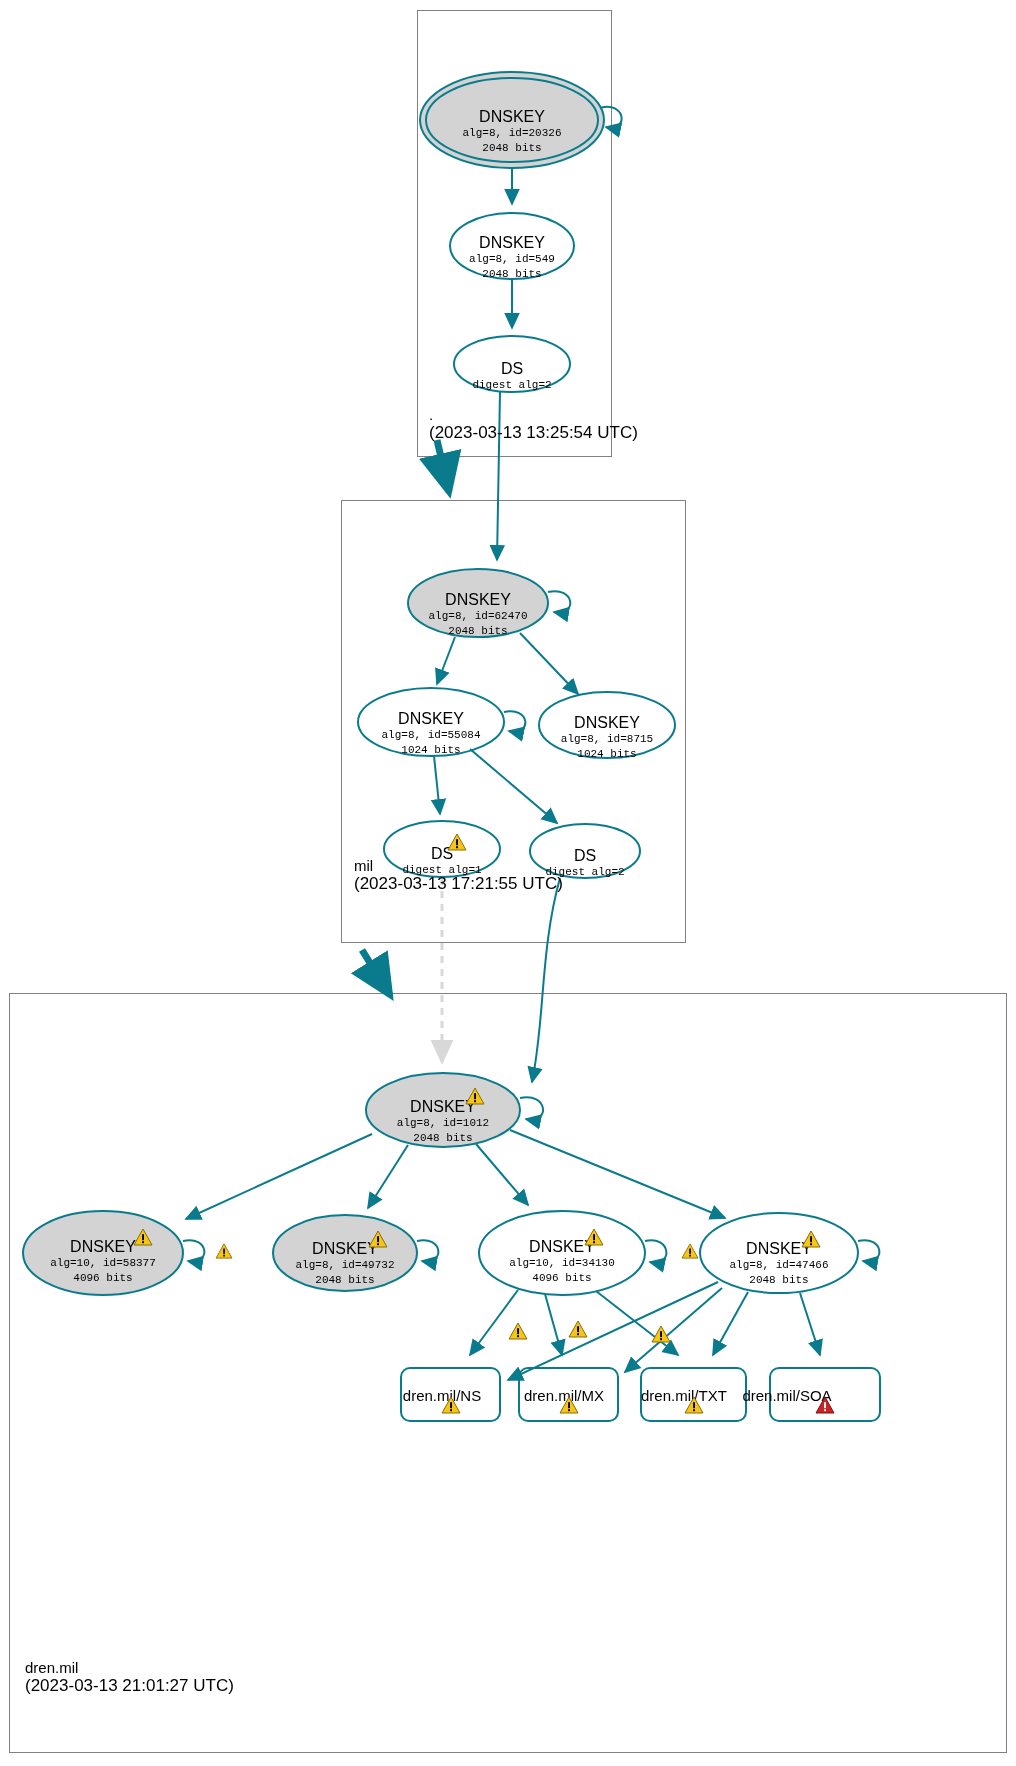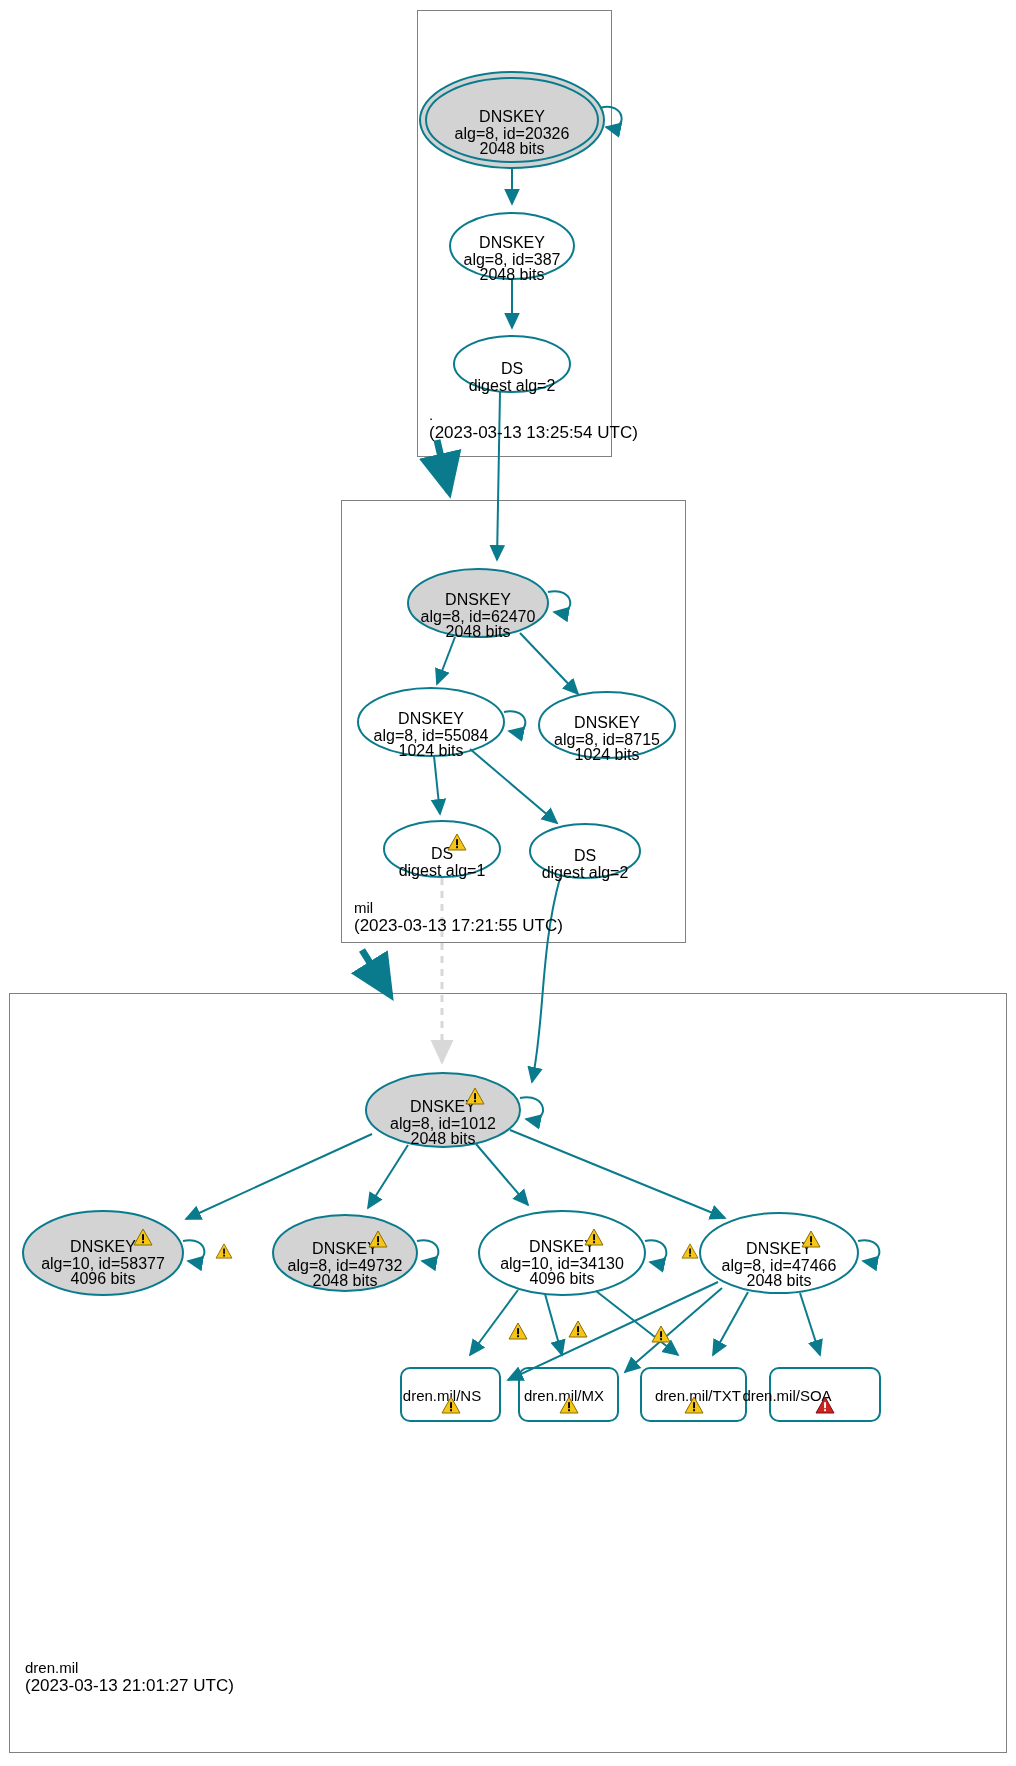--- a/index.html
+++ b/index.html
@@ -56,22 +56,22 @@
     margin-top: 11px;
   }
   .nodetext .t1 {
     display: block;
     font-family: "Liberation Sans", sans-serif;
     font-size: 16px;
     line-height: 19px;
   }
   .nodetext .t2, .nodetext .t3 {
     display: block;
-    font-family: Liberation Sans, sans-serif;
-    font-size: 16px;
+    font-family: Liberation Mono, monospace;
+    font-size: 11px;
     line-height: 15px;
   }
   .rrtext .t1 {
     font-size: 15px;
   }
   .warn {
     position: absolute;
     width: 20px;
     height: 18px;
   }
@@ -175,21 +175,21 @@
   </svg>
 
   <div class="nodetext" style="left:412px; top:96px; width:200px;">
     <span class="t1">DNSKEY</span>
     <span class="t2">alg=8, id=20326</span>
     <span class="t3">2048 bits</span>
   </div>
 
   <div class="nodetext" style="left:412px; top:222px; width:200px;">
     <span class="t1">DNSKEY</span>
-    <span class="t2">alg=8, id=387</span>
+    <span class="t2">alg=8, id=549</span>
     <span class="t3">2048 bits</span>
   </div>
 
   <div class="nodetext" style="left:412px; top:348px; width:200px;">
     <span class="t1">DS</span>
     <span class="t2">digest alg=2</span>
   </div>
 
   <div class="nodetext" style="left:378px; top:579px; width:200px;">
     <span class="t1">DNSKEY</span>
@@ -316,21 +316,21 @@
 
   <div class="nodetext rrtext" style="left:519px; top:1375px; width:90px;">
     <span class="t1">dren.mil/MX</span>
   </div>
   <svg class="warn" style="left:559px; top:1396px;" viewBox="0 0 20 18">
     <path d="M10 1 L19 17 L1 17 Z" fill="#f5c518" stroke="#8a6d00" stroke-width="1"></path>
     <rect x="9.1" y="6.2" width="1.9" height="6" fill="#000"></rect>
     <rect x="9.1" y="13.2" width="1.9" height="2" fill="#000"></rect>
   </svg>
 
-  <div class="nodetext rrtext" style="left:655px; top:1375px; width:82px;">
+  <div class="nodetext rrtext" style="left:641px; top:1375px; width:82px;">
     <span class="t1">dren.mil/TXT</span>
   </div>
   <svg class="warn" style="left:684px; top:1396px;" viewBox="0 0 20 18">
     <path d="M10 1 L19 17 L1 17 Z" fill="#f5c518" stroke="#8a6d00" stroke-width="1"></path>
     <rect x="9.1" y="6.2" width="1.9" height="6" fill="#000"></rect>
     <rect x="9.1" y="13.2" width="1.9" height="2" fill="#000"></rect>
   </svg>
 
   <div class="nodetext rrtext" style="left:732px; top:1375px; width:110px;">
     <span class="t1">dren.mil/SOA</span>
@@ -339,21 +339,21 @@
     <path d="M10 1 L19 17 L1 17 Z" fill="#cc2222" stroke="#7a1010" stroke-width="1"></path>
     <rect x="9.1" y="6.2" width="1.9" height="6" fill="#fff"></rect>
     <rect x="9.1" y="13.2" width="1.9" height="2" fill="#fff"></rect>
   </svg>
 
   <div class="zonelabel" style="left:429px; top:406px;">
     <span class="zname">.</span>
     <span class="ztime">(2023-03-13 13:25:54 UTC)</span>
   </div>
 
-  <div class="zonelabel" style="left:354px; top:899px;">
+  <div class="zonelabel" style="left:354px; top:857px;">
     <span class="zname">mil</span>
     <span class="ztime">(2023-03-13 17:21:55 UTC)</span>
   </div>
 
   <div class="zonelabel" style="left:25px; top:1659px;">
     <span class="zname">dren.mil</span>
     <span class="ztime">(2023-03-13 21:01:27 UTC)</span>
   </div>
 
 </div>

